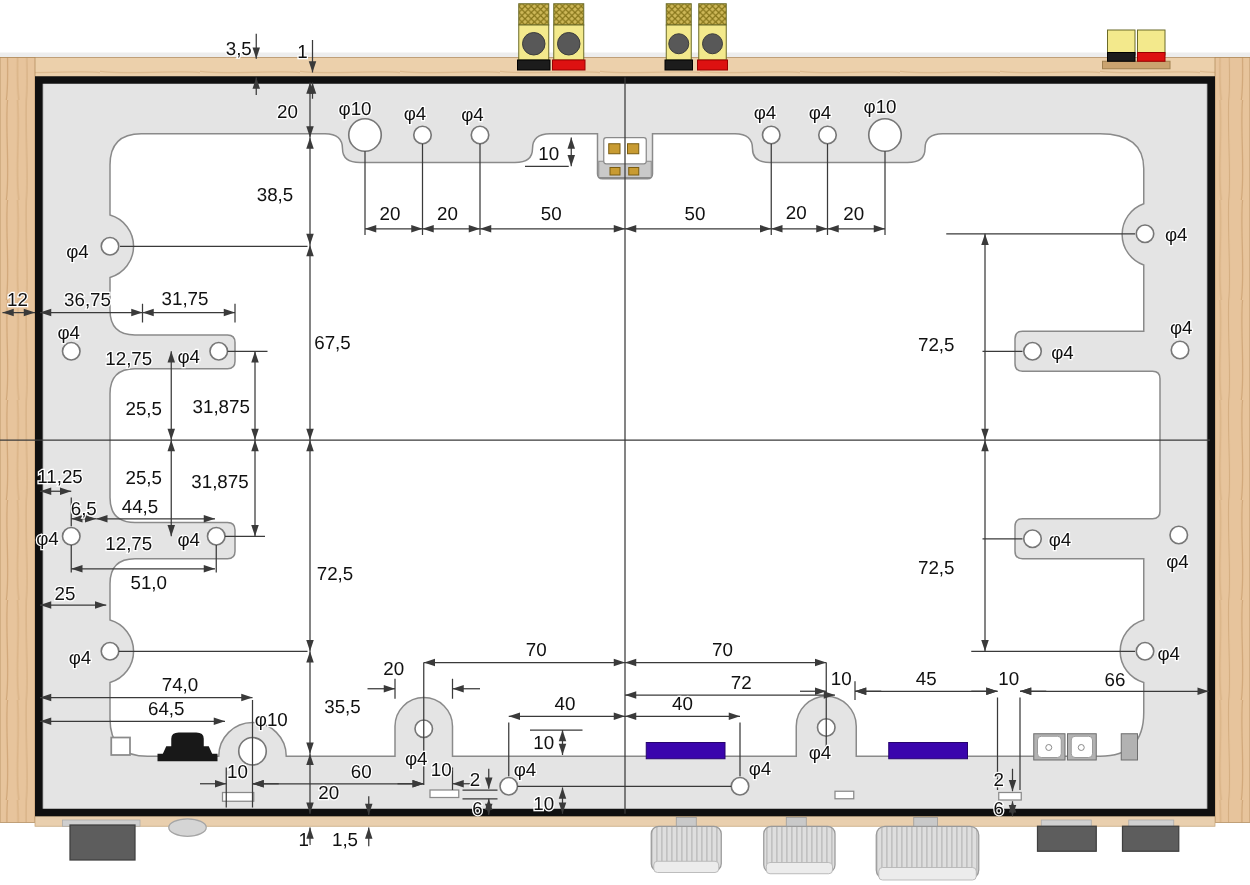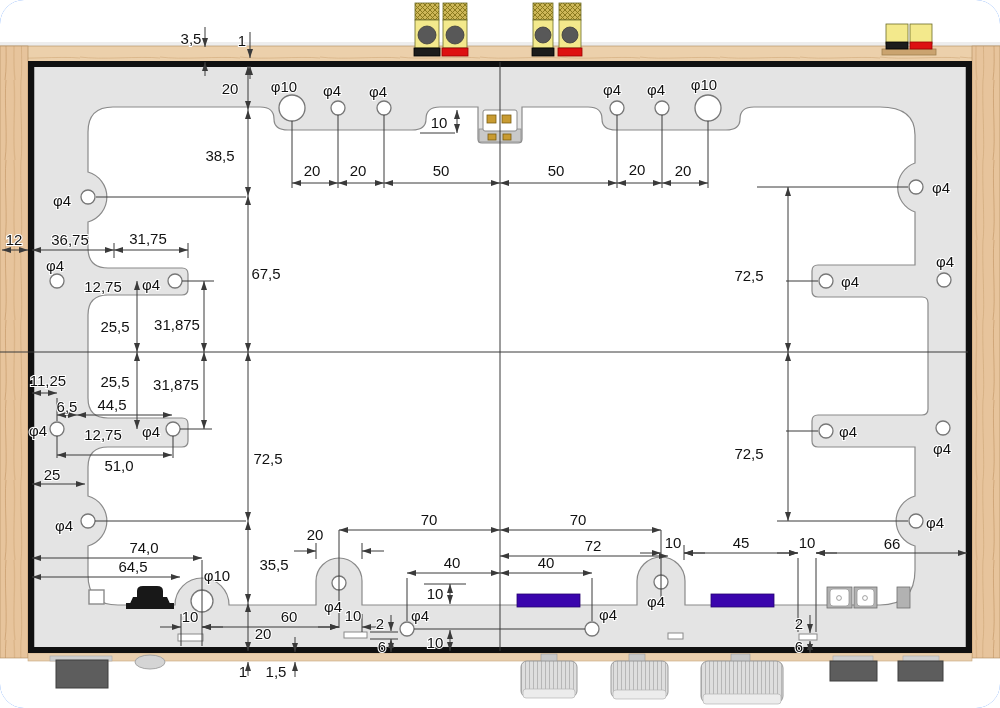--- a/index.html
+++ b/index.html
@@ -1,17 +1,17 @@
 <!DOCTYPE html>
 <html><head>
 <meta charset="utf-8">
 <style>
   html,body{margin:0;padding:0;background:#fff;}
   body{font-family:"Liberation Sans",sans-serif;}
-  #stage{position:relative;width:1000px;height:708px;overflow:hidden;background:#3b82f6;border-radius:24px;}
+  #stage{position:relative;width:1000px;height:708px;overflow:hidden;background:#3b82f6;}
   svg text{font-family:"Liberation Sans",sans-serif;font-size:15px;fill:#111;
            paint-order:stroke;stroke:#ffffff;stroke-width:2px;}
 </style>
 </head>
 <body>
 
 <div id="stage">
 <svg id="dwg" width="1000" height="708" viewBox="0 0 1000 708" xmlns="http://www.w3.org/2000/svg">
   <defs>
     <pattern id="woodv" width="26" height="80" patternUnits="userSpaceOnUse">

